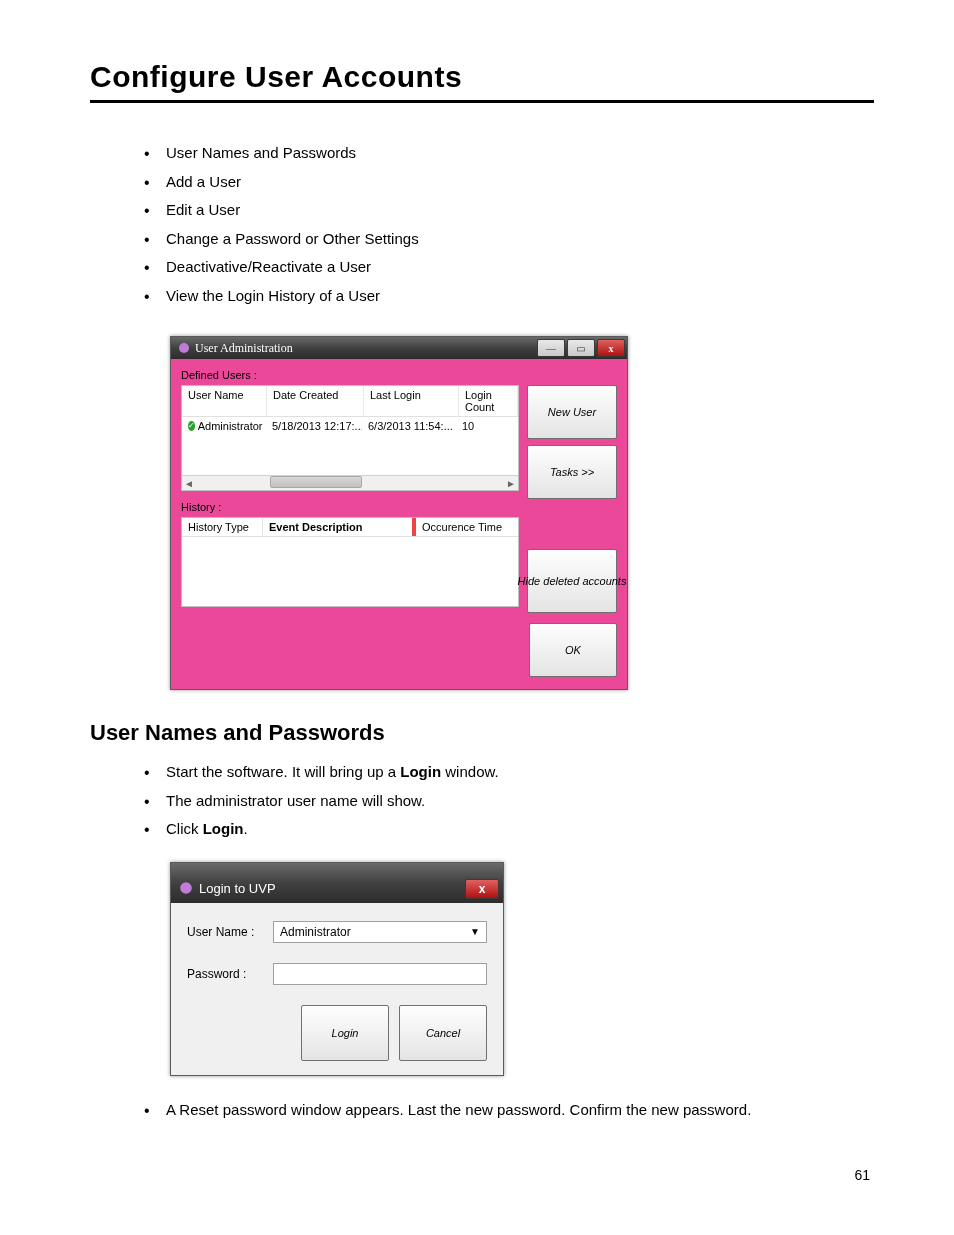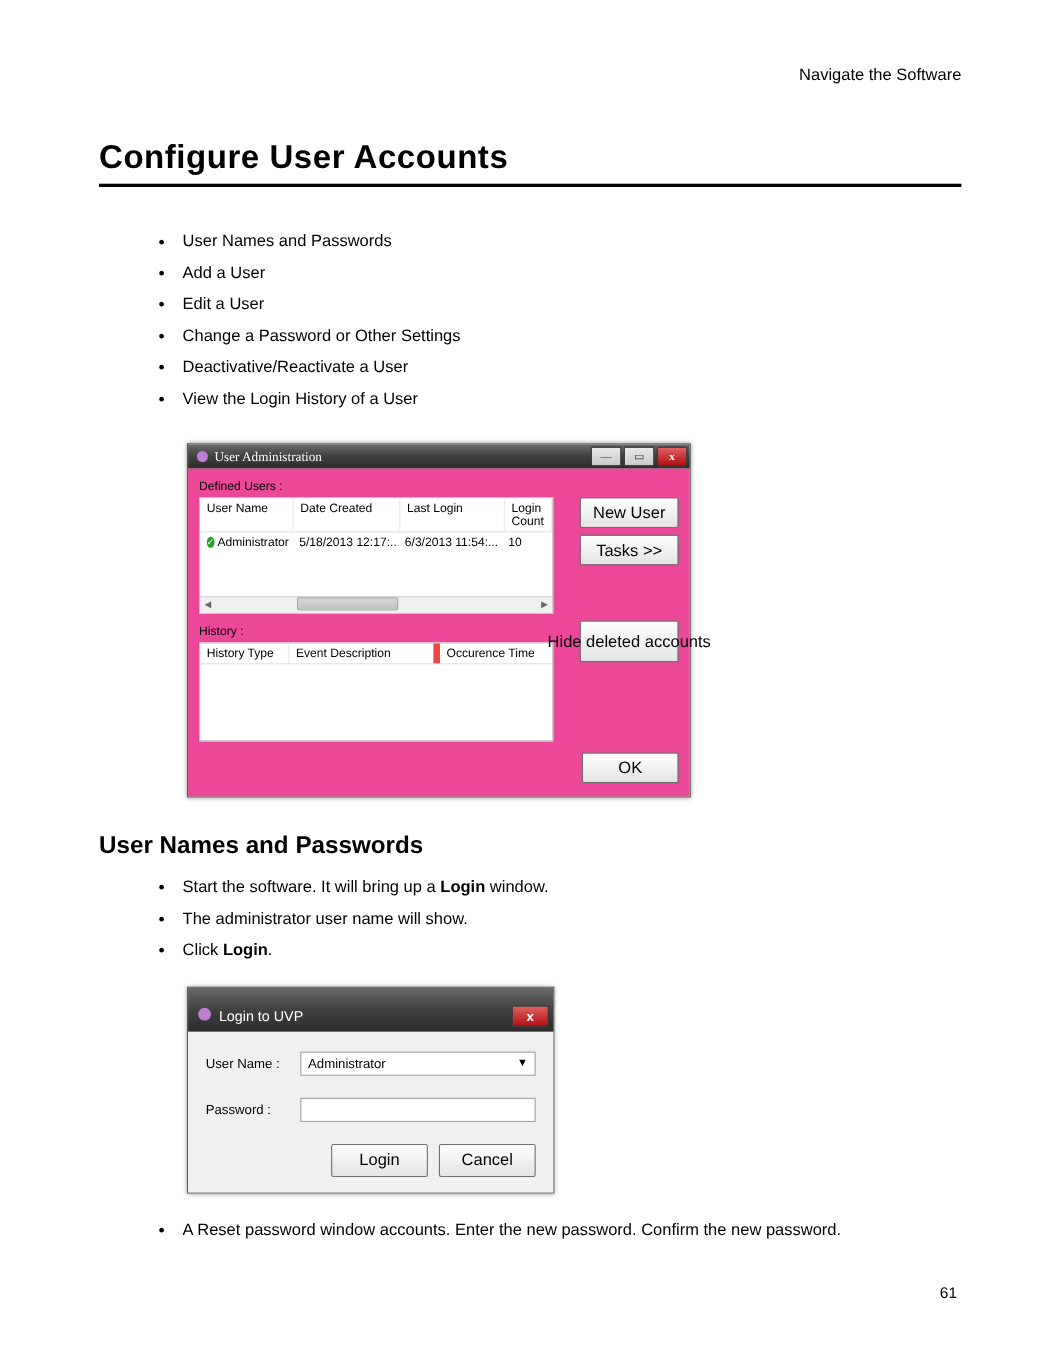--- a/index.html
+++ b/index.html
@@ -143,41 +143,42 @@
     position: relative;
   }
   .lbl {
     font-size: 11px;
     color: #000;
     margin-bottom: 4px;
     display: block;
   }
   .dlg1-flex {
     display: flex;
-    gap: 24px;
+    gap: 8px;
     justify-content: center;
   }
   .leftcol { flex: 1; }
   .rightcol {
     width: 90px;
     display: flex;
     flex-direction: column;
     gap: 6px;
   }
   .btn {
     height: 20px;
     border: 1px solid #707070;
     border-radius: 2px;
     background: linear-gradient(#fefefe,#e4e4e4);
-    font-size: 15px;
+    font-size: 11px;
     display: flex;
     align-items: center;
     justify-content: center;
-    padding: 3px 6px;
+    padding: 16px 6px;
     white-space: nowrap;
+    font-style: italic;
   }
   .btn.tall { height: 30px; line-height: 13px; text-align: center; }
   .grid {
     border: 1px solid #c0c0c0;
     background: #fff;
     height: 104px;
     overflow: hidden;
     position: relative;
   }
   .grid-head {
@@ -234,21 +235,21 @@
   }
   .grid2 {
     border: 1px solid #c0c0c0;
     background: #fff;
     height: 88px;
     margin-top: 4px;
   }
   .grid2-head { display:flex; border-bottom:1px solid #e0e0e0;}
   .g2h { font-size:11px; padding:3px 6px; }
   .g2h1 { width: 68px; border-right:1px solid #e8e8e8;}
-  .g2h2 { flex:1; border-right:6px solid #ef4444;}
+  .g2h2 { flex:1; border-right:4px solid #ef4444;font-weight:bold;}
   .g2h3 { width: 90px; }
   .okrow {
     display:flex; justify-content:flex-end;
     margin-top: 10px;
   }
   .okrow .btn { width: 74px; }
 
   .spacer-right { height: 38px; }
 
   
@@ -302,21 +303,20 @@
     justify-content: flex-end;
     gap: 10px;
     margin-top: 6px;
   }
   .btnrow .btn { width: 74px; height: 22px; }
 </style>
 </head>
 <body>
 
 <div class="page">
-  <div class="header-right">Navigate the Software</div>
 
   <h1 class="title">Configure User Accounts</h1>
   <hr class="title-rule">
 
   <ul class="toc">
     <li>User Names and Passwords</li>
     <li>Add a User</li>
     <li>Edit a User</li>
     <li>Change a Password or Other Settings</li>
     <li>Deactivative/Reactivate a User</li>
@@ -428,17 +428,17 @@
         </div>
       </div>
       <div class="btnrow">
         <div class="btn">Login</div>
         <div class="btn">Cancel</div>
       </div>
     </div>
   </div>
 
   <ul class="steps">
-    <li>A Reset password window accounts.  Enter the new password. Confirm the new password.</li>
+    <li>A Reset password window appears.  Last the new password. Confirm the new password.</li>
   </ul>
 
   <div class="page-num">61</div>
 </div>
 
 </body></html>

